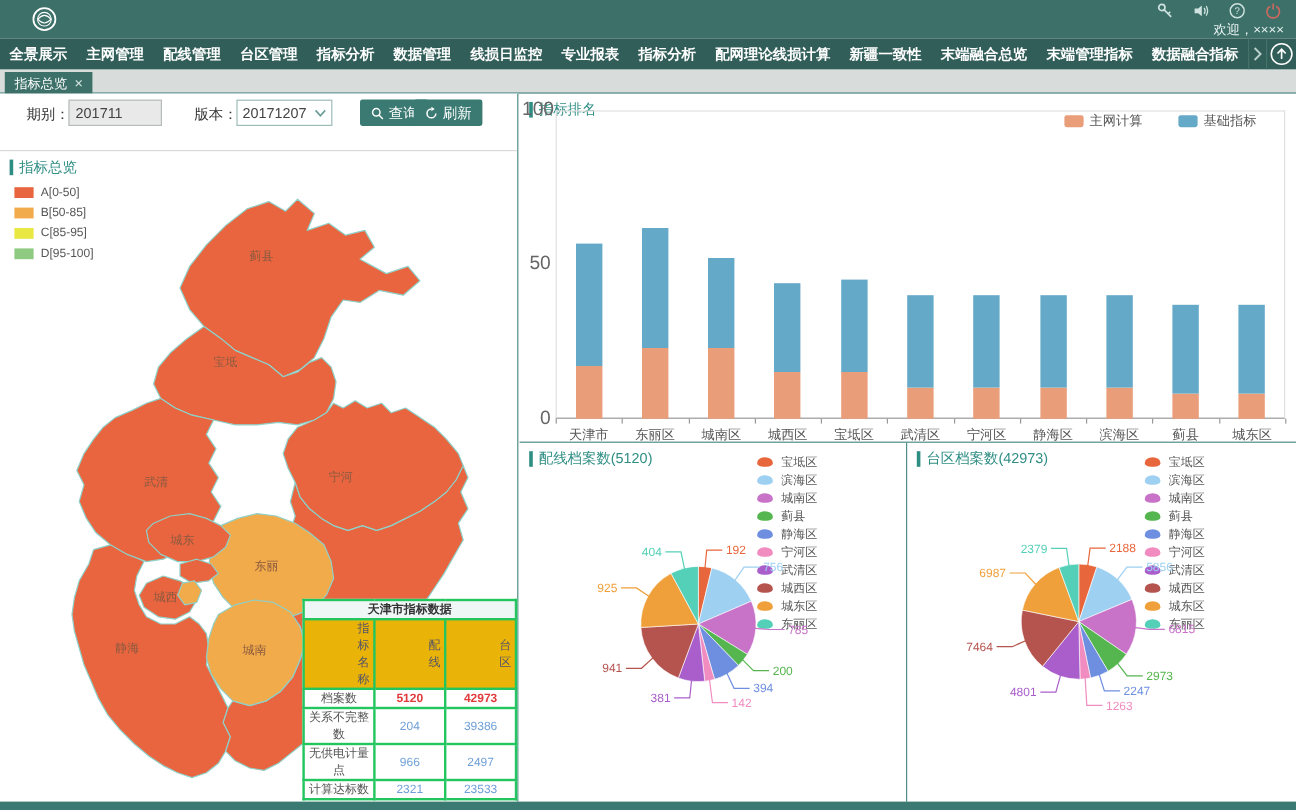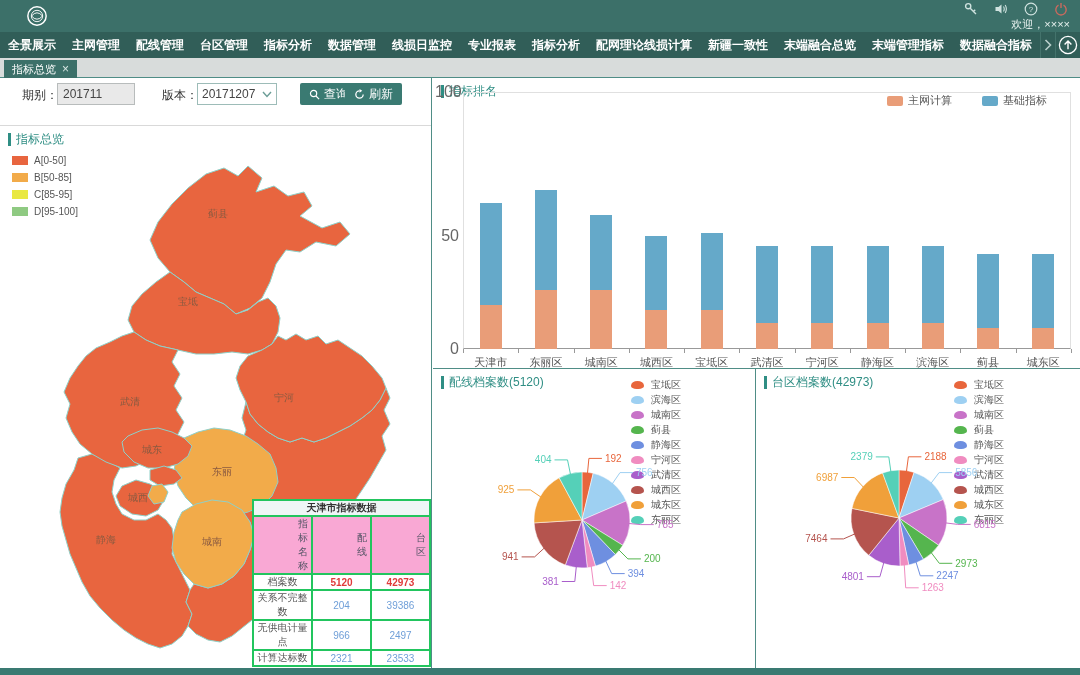--- a/index.html
+++ b/index.html
@@ -45,21 +45,21 @@
   .mleg-sw { width:16px; height:9px; flex:none; }
   .mleg-t { font-size:10px; color:#555; }
   #map-svg { position:absolute; left:0; top:14px; }
   #map-svg polygon { stroke:#8fd0c8; stroke-width:1; stroke-linejoin:round; cursor:pointer; }
   .map-label { position:absolute; font-size:10px; color:#8a5a40; transform:translate(-50%,-50%); white-space:nowrap; pointer-events:none; }
 
   
   .city-table { position:absolute; right:1px; bottom:1px; width:146px; border-collapse:collapse; font-size:10px; background:#fff; }
   .city-table td { border:2px solid #22c55e; height:12px; padding:0 3px; text-align:center; color:#555; }
   .city-table .tt { font-weight:bold; color:#333; background:#eef6f6; }
-  .city-table .th { background:#f9a8d4; color:#556;padding-left:44px; }
+  .city-table .th { background:#eab308; color:#556;padding-left:44px; }
   .city-table .nm { text-align:center; }
   .city-table .red { color:#e03a3a; font-weight:bold; }
   .city-table .blue { color:#6f9fd8; }
 
   
   .right-area { position:absolute; left:433px; top:0; width:647px; height:590px; }
   .bar-panel { position:absolute; left:0; top:0; width:647px; height:291px; border-bottom:1px solid #4f8d86; overflow:hidden; }
   .bar-legend { position:absolute; left:454px; top:15px; display:flex; gap:30px; }
   .bleg-item { display:flex; align-items:center; gap:5px; cursor:pointer; }
   .bleg-sw { width:16px; height:10px; border-radius:2px; }
@@ -273,21 +273,21 @@
               <span class="bleg-t">主网计算</span>
             </div>
             <div class="bleg-item">
               <span class="bleg-sw" style="background:#65a9c9"></span>
               <span class="bleg-t">基础指标</span>
             </div>
           </div>
         <div id="bar-plot" style="position:absolute;left:0;top:0;width:647px;height:291px;">
             <div class="plot-rect" style="left:30px;top:14px;width:608px;height:257px"></div>
             <div class="ytick" style="left:2px;top:271px">0</div>
-            <div class="ytick" style="left:2px;top:158px">50</div>
+            <div class="ytick" style="left:2px;top:142px">50</div>
             <div class="ytick" style="left:2px;top:14px">100</div>
             <div class="xtick" style="left:30px;top:271px"></div>
             <div class="bar-seg" style="left:46.63636363636364px;top:227.31px;width:22px;height:43.69px;background:#e99d78"></div>
             <div class="bar-seg" style="left:46.63636363636364px;top:124.51px;width:22px;height:102.8px;background:#65a9c9"></div>
             <div class="cat-label" style="left:57.63636363636364px;top:277px">天津市</div>
             <div class="xtick" style="left:85.27272727272728px;top:271px"></div>
             <div class="bar-seg" style="left:101.9090909090909px;top:211.89px;width:22px;height:59.11px;background:#e99d78"></div>
             <div class="bar-seg" style="left:101.9090909090909px;top:111.66px;width:22px;height:100.22999999999999px;background:#65a9c9"></div>
             <div class="cat-label" style="left:112.9090909090909px;top:277px">东丽区</div>
             <div class="xtick" style="left:140.54545454545456px;top:271px"></div>

